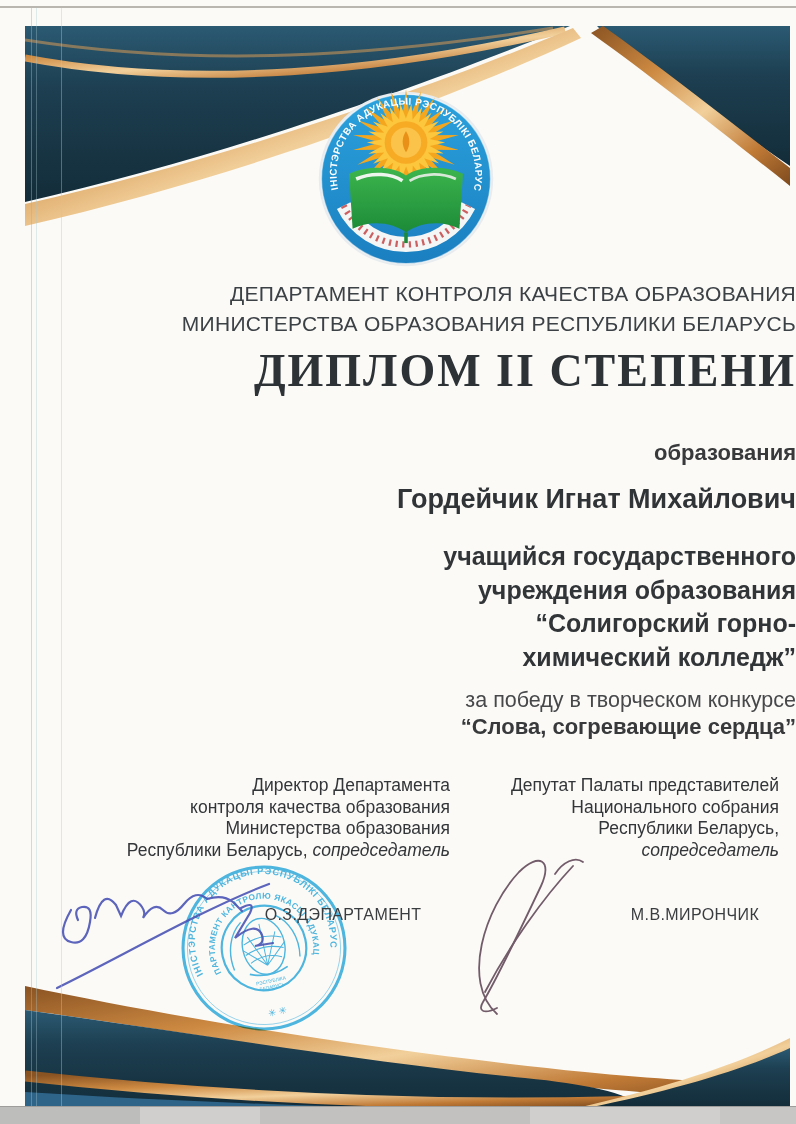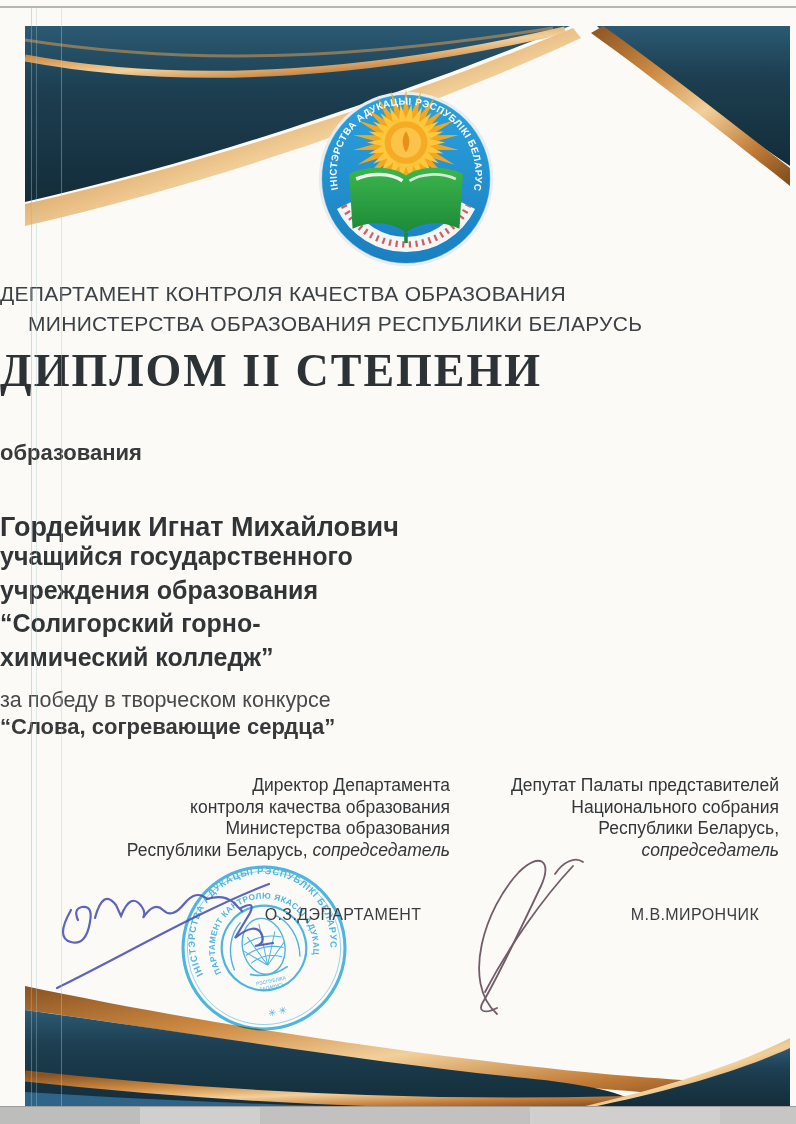--- a/index.html
+++ b/index.html
@@ -1,31 +1,31 @@
 <!DOCTYPE html>
 <html><head>
 <meta charset="utf-8">
 <style>
   html,body{margin:0;padding:0;background:#ffffff;}
   .scan{position:relative;width:796px;height:1124px;background:#fbfaf7;overflow:hidden;
         font-family:"Liberation Sans","DejaVu Sans",sans-serif;color:#3b3e41;}
   .abs{position:absolute;}
-  .ctr{left:0;right:0;text-align:left;}
+  .ctr{left:0;right:0;text-align:right;}
   
   .scan-topline{top:6px;left:0;width:796px;height:2px;background:#a9a59c;opacity:.8;}
   .scan-bottom{top:1106px;left:0;width:796px;height:18px;background:#c7c6c4;border-top:1px solid #9e9d9b;}
   .scan-bottom i{position:absolute;top:0;height:100%;display:block;}
   .foldline{top:8px;height:1098px;width:1px;pointer-events:none;z-index:40;}
   
   .issuer1{top:282px;font-size:21px;letter-spacing:.3px;color:#3c4146;}
   .issuer2{top:312px;font-size:21px;letter-spacing:.3px;color:#3c4146;padding-left:28px;}
   .title{top:344px;font-family:"Liberation Serif","DejaVu Serif",serif;font-weight:700;
          font-size:46px;letter-spacing:2px;color:#2d3237;}
   .awarded{top:440px;font-size:22px;font-weight:700;color:#37393b;}
-  .rname{top:512px;font-size:27px;font-weight:700;color:#313437;}
+  .rname{top:484px;font-size:27px;font-weight:700;color:#313437;}
   .desc{top:540px;font-size:25px;font-weight:700;line-height:33.5px;color:#323538;}
   .reason1{top:688px;font-size:21.5px;color:#46484a;}
   .reason2{top:714px;font-size:22px;font-weight:700;color:#37393b;}
   .signer{top:775px;font-size:17.5px;line-height:21.5px;color:#333639;text-align:right;}
   .signer .it{font-style:italic;}
   .sig-name{top:906px;font-size:16px;letter-spacing:.4px;color:#3a3d40;text-align:center;}
   .place{top:1014px;font-size:21px;color:#3a3d40;}
   svg{display:block;}
   .stamp{mix-blend-mode:multiply;opacity:.92;}
 </style>

